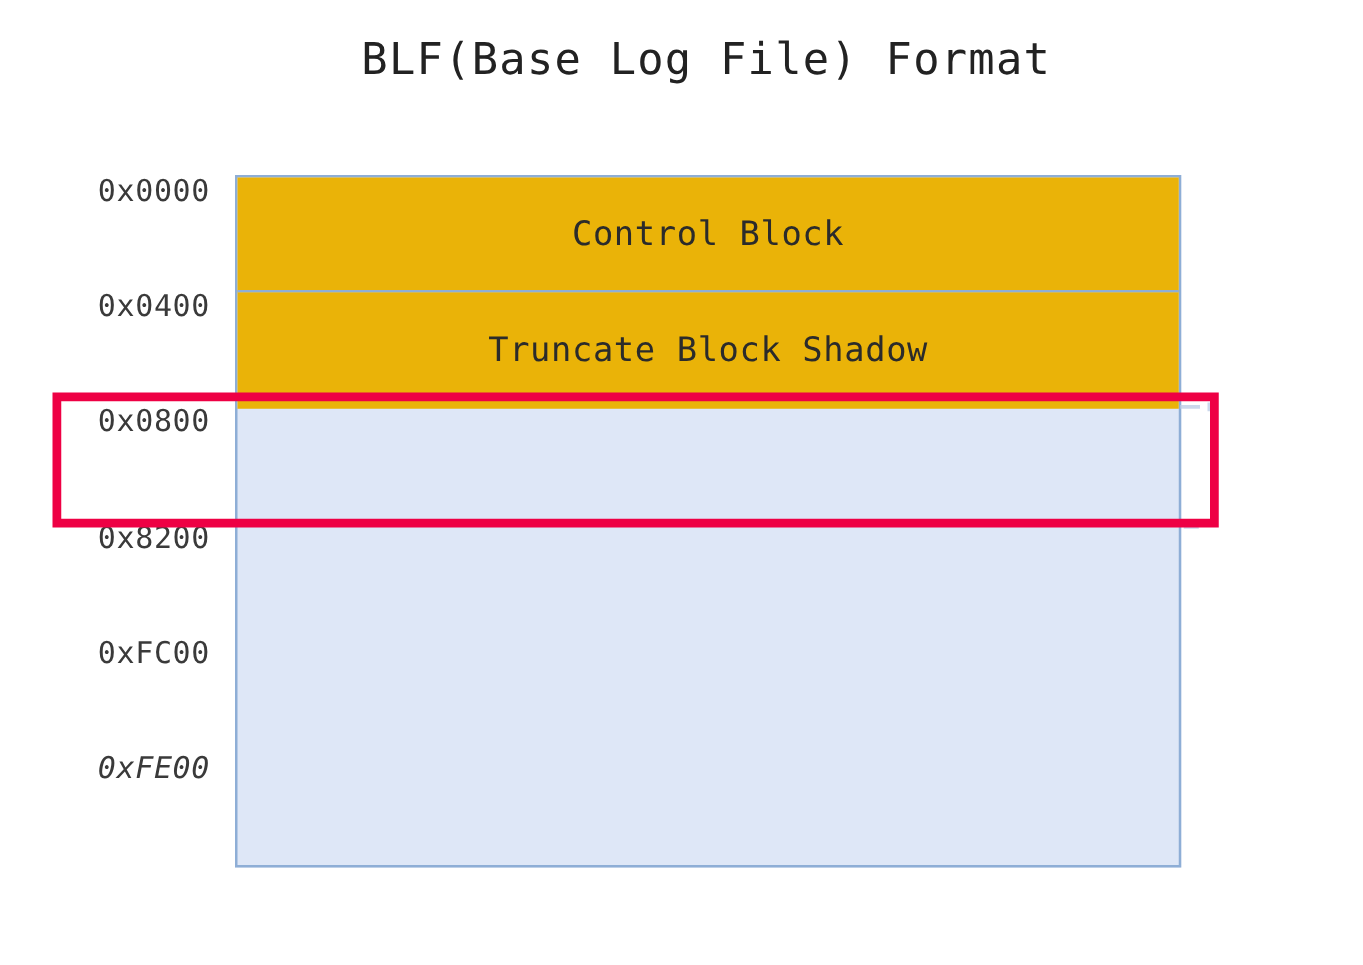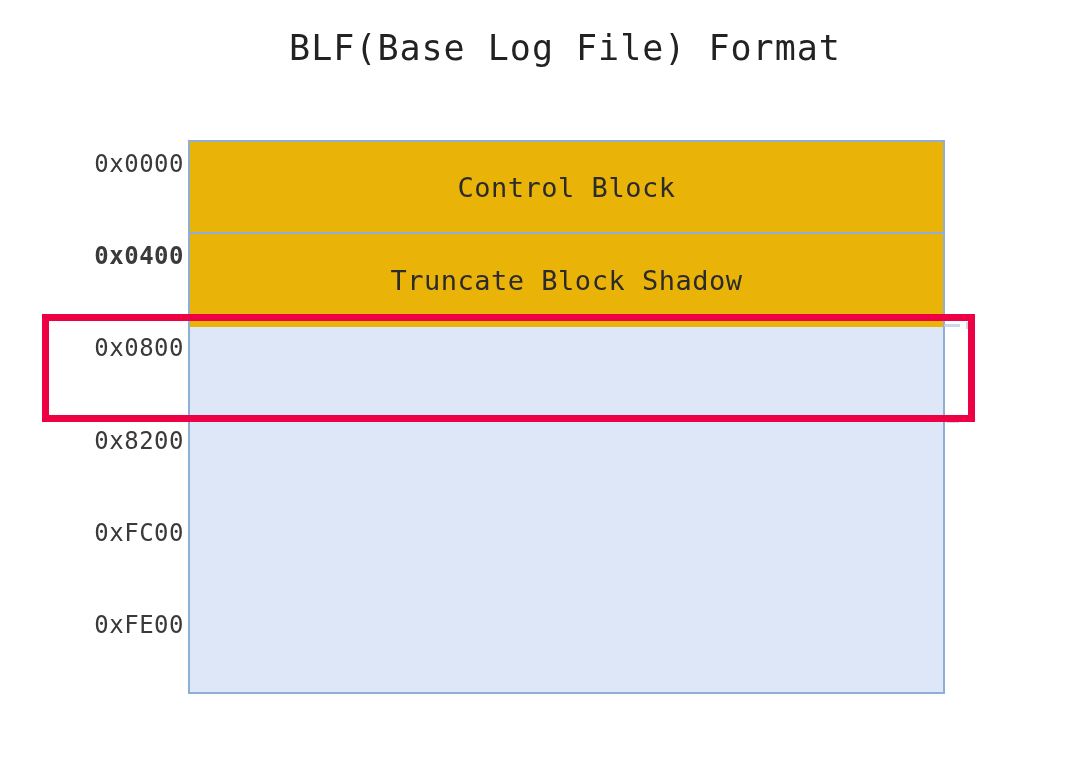--- a/index.html
+++ b/index.html
@@ -59,24 +59,23 @@
     font-size: 27px;
     letter-spacing: 0.5px;
     color: #2b2b2b;
     white-space: pre;
   }
 
   
   #address-gutter {
     position: absolute;
     left: 0;
-    top: 148px;
+    top: 137px;
     width: 180px;
     height: 554px;
-    margin-left: 16px;
   }
   .address-label {
     position: absolute;
     right: 12px;
     font-family: "DejaVu Sans Mono", "Liberation Mono", monospace;
     font-size: 24px;
     letter-spacing: 0.5px;
     color: #3a3a3a;
     white-space: pre;
   }
@@ -103,25 +102,25 @@
 </style>
 </head>
 <body>
 
 <div id="canvas">
 
   <div id="diagram-title">BLF(Base Log File) Format</div>
 
   <div id="address-gutter">
     <div class="address-label" style="top: 2px;">0x0000</div>
-    <div class="address-label" style="top: 94px; font-weight: bold;">0x0400</div>
+    <div class="address-label" style="top: 94px;">0x0400</div>
     <div class="address-label" style="top: 186px;">0x0800</div>
     <div class="address-label" style="top: 279px;">0x8200</div>
     <div class="address-label" style="top: 371px;">0xFC00</div>
-    <div class="address-label" style="top: 463px;">0xFE00</div>
+    <div class="address-label" style="top: 463px; font-style: italic;">0xFE00</div>
   </div>
 
   <div id="block-stack">
     <div class="block-row">
       <span class="block-label">Control Block</span>
     </div>
     <div class="block-row last">
       <span class="block-label">Truncate Block Shadow</span>
     </div>
   </div>

